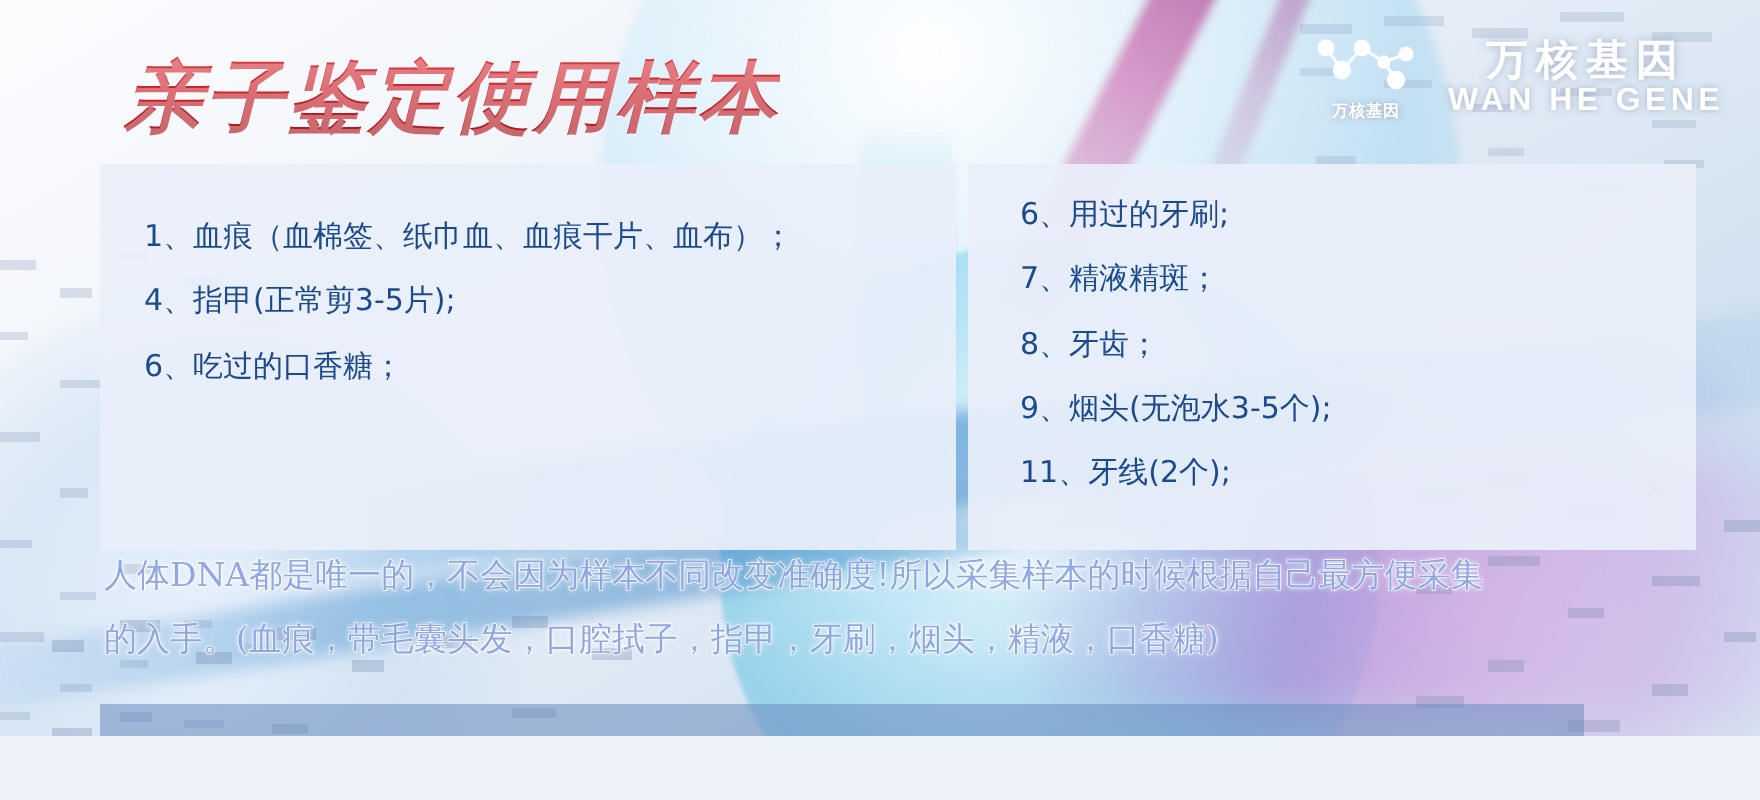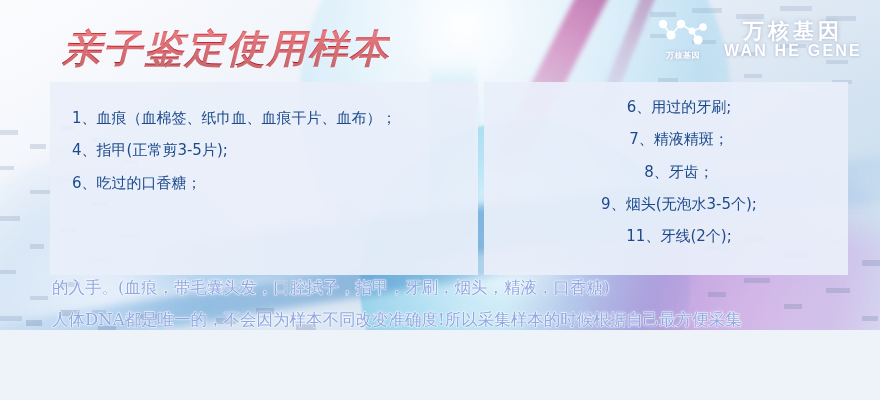--- a/index.html
+++ b/index.html
@@ -2,21 +2,21 @@
 <html><head>
 <meta charset="utf-8">
 <style>
   html,body{margin:0;padding:0;}
   body{
     width:880px;height:400px;overflow:hidden;
     font-family:"Liberation Sans","DejaVu Sans",sans-serif;
     background:#eef3fa;
   }
   #poster{
-    position:relative;width:880px;height:330px;overflow:hidden;
+    position:relative;width:880px;height:368px;overflow:hidden;
     background:#000000;
   }
 
   
   .bg-layer{position:absolute;inset:0;}
 
   
   .bg-base{
     background:
       linear-gradient(150deg,#fbfcfe 0%,#f3f6fb 22%,#e7eef7 46%,#dbe7f3 62%,#cfe0ef 78%,#e3ecf6 100%);
@@ -112,21 +112,21 @@
   #panel-right{left:484px;width:338px;}
   .panel ol{list-style:none;margin:0;padding:0;}
   .panel li{
     color:#1c4a8c;font-size:15px;line-height:1.02;
     font-family:"DejaVu Sans","Liberation Sans",sans-serif;
     white-space:nowrap;
   }
   #panel-left{padding:18px 0 0 22px;}
   #panel-right{padding:18px 0 0 26px;}
   #panel-left li{margin-bottom:17px;margin-top:11px;}
-  #panel-right li{margin-bottom:17px;text-align:center;}
+  #panel-right li{margin-bottom:17px;}
 
   
   .note{
     position:absolute;left:52px;top:272px;width:800px;
     font-family:"DejaVu Serif","Liberation Serif",serif;
     font-size:16.5px;line-height:32px;
     color:#8fa7e2;
     -webkit-text-stroke:.7px rgba(255,255,255,.92);
     paint-order:stroke fill;
     text-shadow:0 0 2px rgba(255,255,255,.9),0 0 4px rgba(255,255,255,.55);
@@ -300,19 +300,19 @@
     <ol>
       <li>6、用过的牙刷;</li>
       <li>7、精液精斑；</li>
       <li>8、牙齿；</li>
       <li>9、烟头(无泡水3-5个);</li>
       <li>11、牙线(2个);</li>
     </ol>
   </div>
 
   <div class="note">
+    <span>人体DNA都是唯一的，不会因为样本不同改变准确度!所以采集样本的时候根据自己最方便采集</span>
     <span>的入手。(血痕，带毛囊头发，口腔拭子，指甲，牙刷，烟头，精液，口香糖)</span>
-    <span>人体DNA都是唯一的，不会因为样本不同改变准确度!所以采集样本的时候根据自己最方便采集</span>
   </div>
 
   <div class="addr-bar"></div>
 
 </div>
 
 </body></html>

